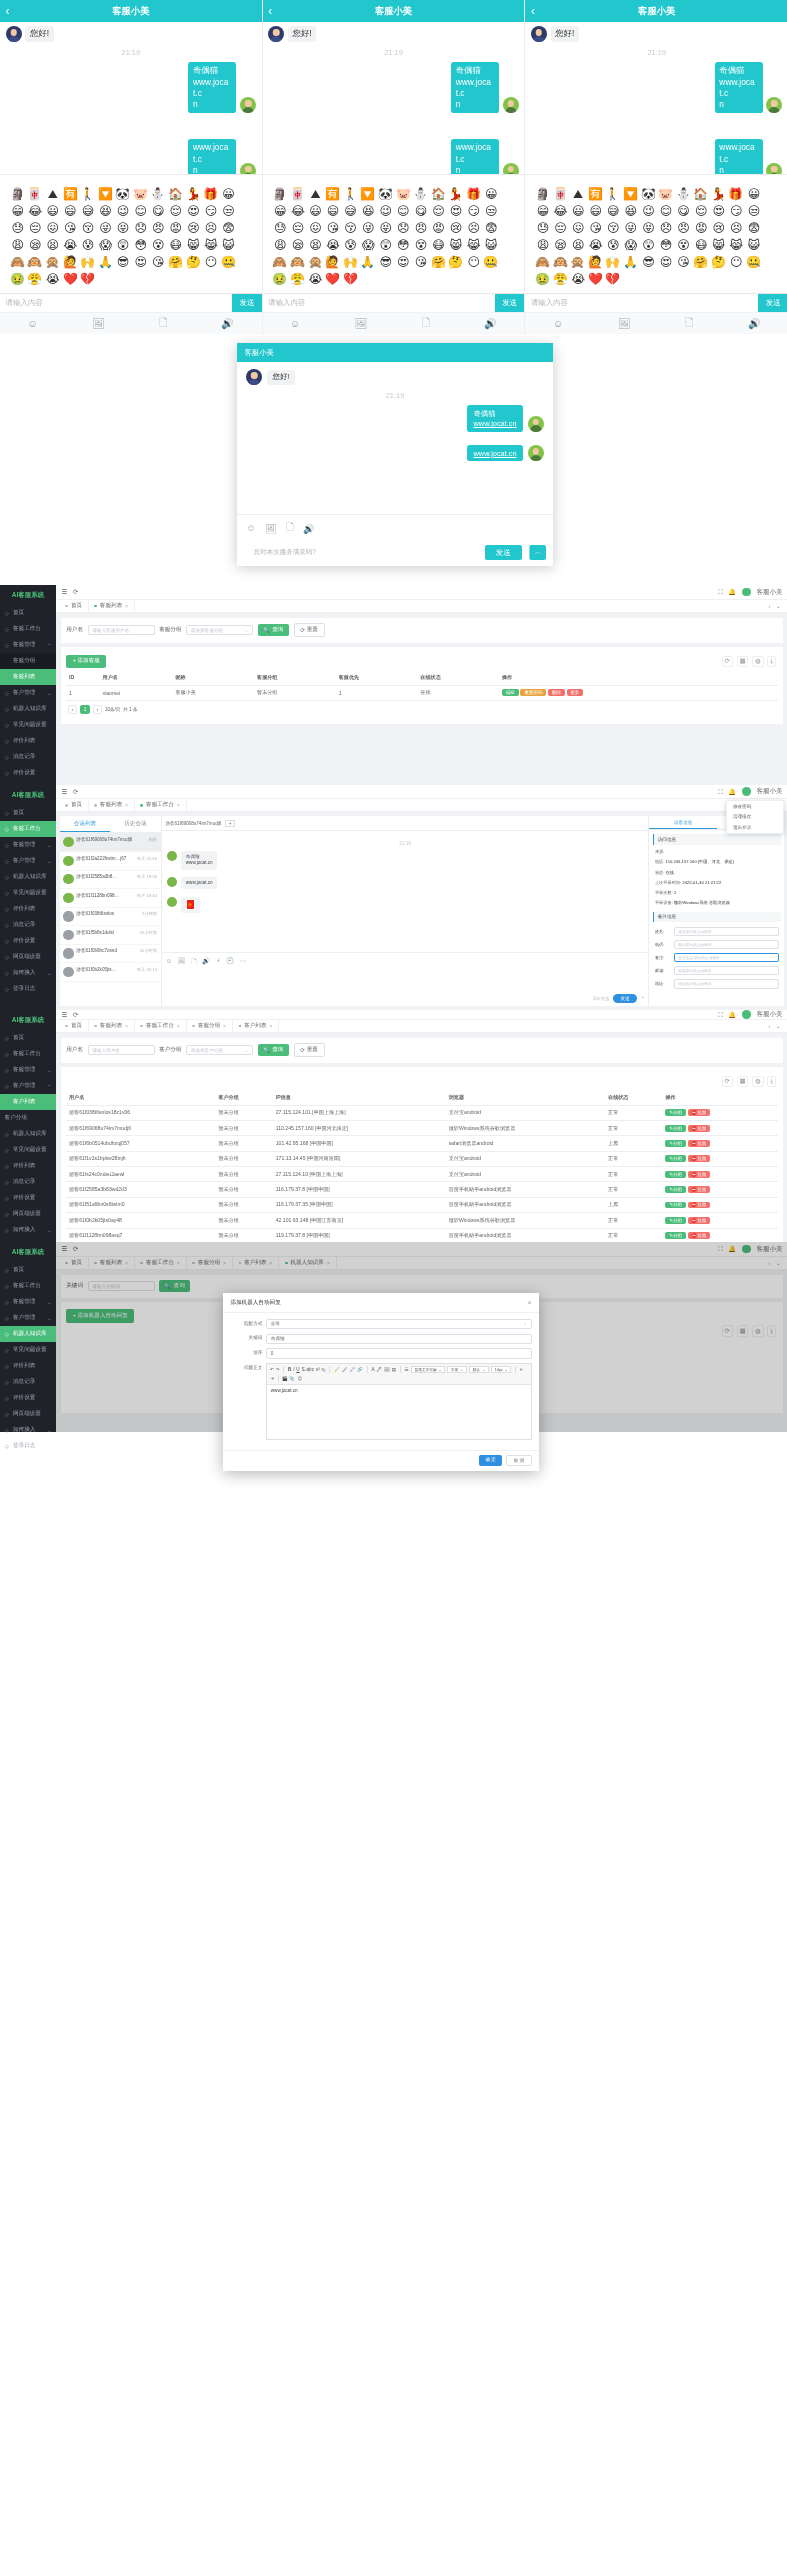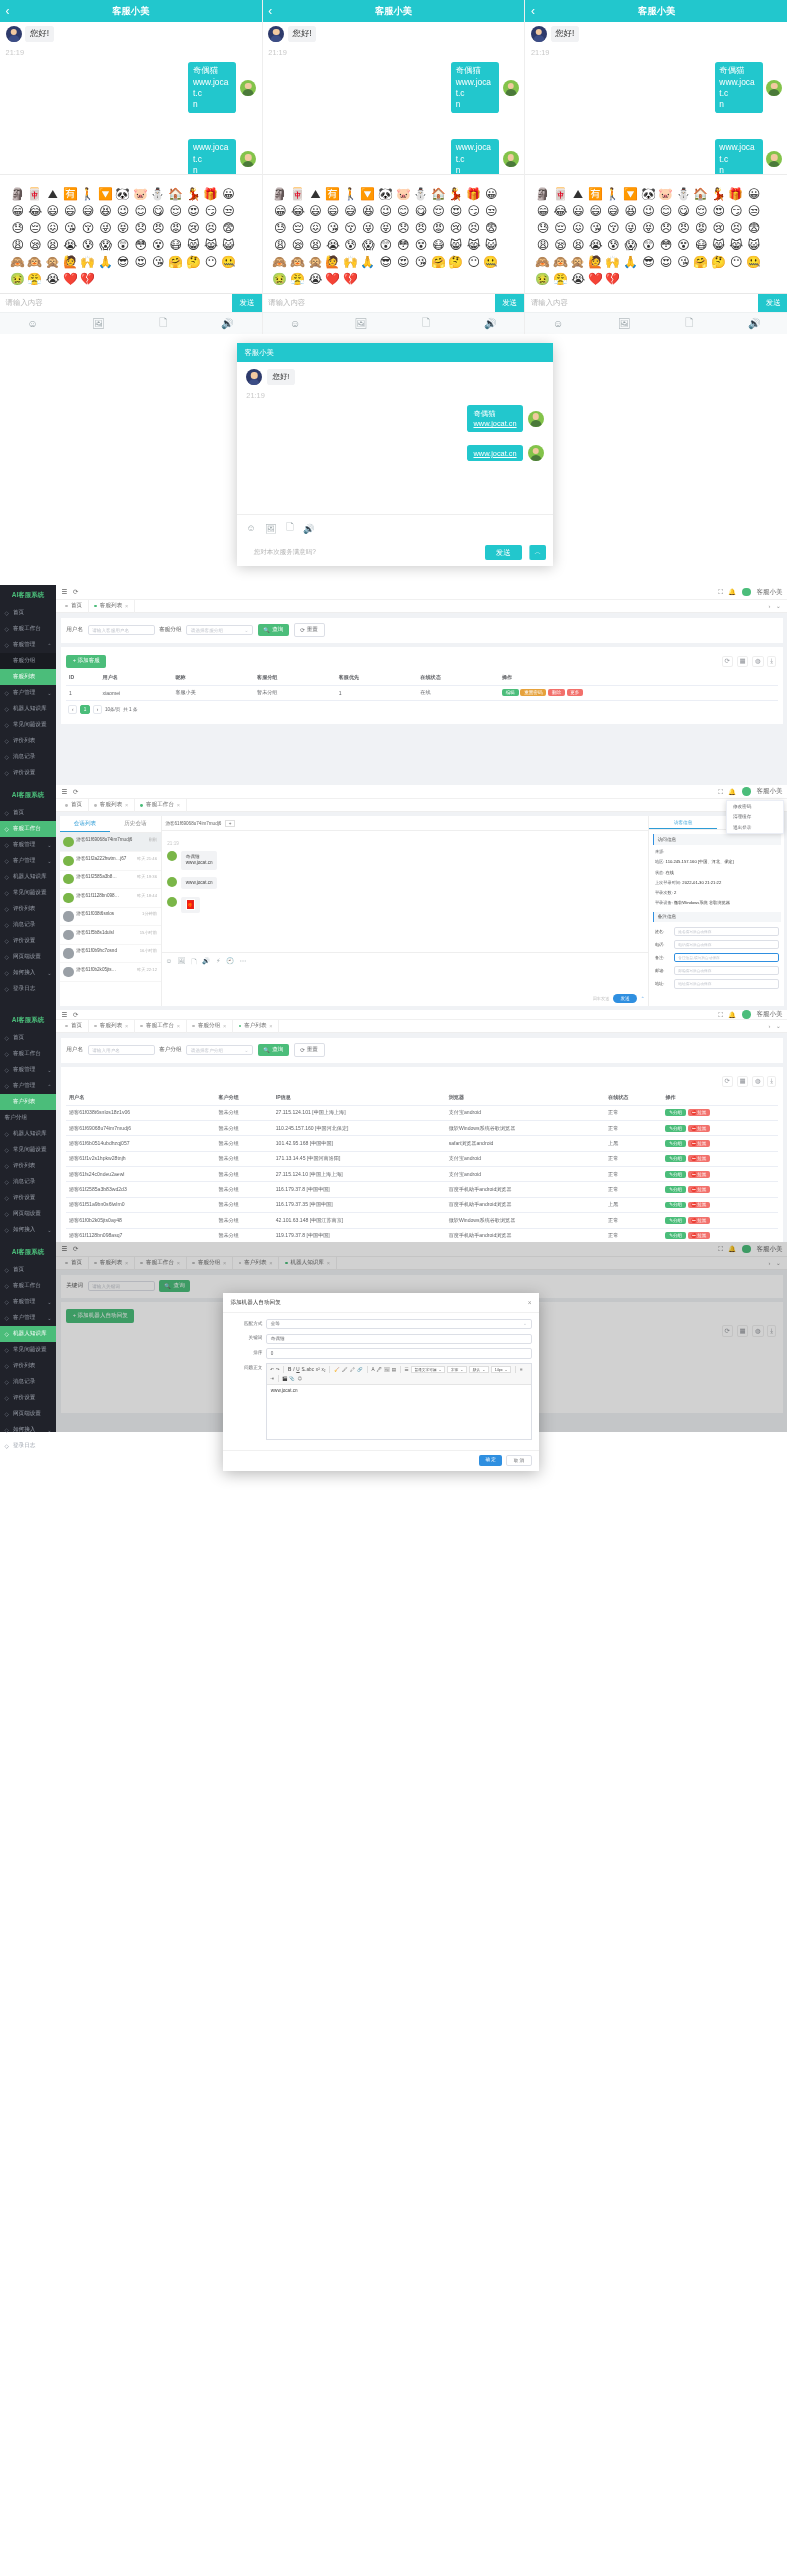--- a/index.html
+++ b/index.html
@@ -13,37 +13,37 @@
   
   .mobile-strip { display:flex; width:788px; height:334px; background:#fff; }
   .mobile-panel { width:263px; height:334px; position:relative; background:#fff;
                   border-right:0.9px solid #eee; display:flex; flex-direction:column; }
   .m-header { height:22px; background:#22c7cd; color:#fff; display:flex;
               align-items:center; position:relative; flex:0 0 22px; }
   .m-back { position:absolute; left:5.6px; font-size:12px; line-height:1; }
   .m-title { width:100%; text-align:center; font-size:9.3px; font-weight:bold; }
   .m-body { flex:1; position:relative; overflow:hidden; padding:3.7px 5.6px; }
 
-  .row { display:flex; align-items:center; margin-bottom:5.6px; }
+  .row { display:flex; align-items:flex-end; margin-bottom:5.6px; }
   .row.right { justify-content:flex-end; }
   .avatar { width:16px; height:16px; border-radius:50%; flex:0 0 16px;
             background:#2e3a6b; position:relative; overflow:hidden; }
   .avatar.agent { background:#83c34a; }
   .avatar::after { content:""; position:absolute; left:50%; top:2.8px;
             transform:translateX(-50%); width:6.5px; height:6.5px; border-radius:50%;
             background:#f2c9a0; }
   .avatar::before { content:""; position:absolute; left:50%; bottom:0;
             transform:translateX(-50%); width:11px; height:6.5px;
             border-radius:5.6px 5.6px 0 0; background:#3c4d86; }
   .avatar.agent::before { background:#4b7a3a; }
   .bubble { background:#f1f2f4; border-radius:2.8px; padding:2.8px 4.6px;
             font-size:8.4px; margin-left:3.7px; max-width:102px; }
   .bubble.me { background:#22c7cd; color:#fff; margin-left:0; margin-right:3.7px;
             width:48px; line-height:1.35; word-break:break-all; }
-  .ts { text-align:left; color:#c9c9c9; font-size:7.4px; margin:3.7px 0 5.6px 0; }
+  .ts { text-align:center; color:#c9c9c9; font-size:7.4px; margin:3.7px 0 5.6px 0; }
   .img-bubble { background:#22c7cd; border-radius:2.8px; padding:2.8px; margin-right:3.7px;
             display:flex; align-items:center; justify-content:center; }
   .red-tile { width:12px; height:16px; background:#e8251d; color:#fff;
             display:flex; align-items:center; justify-content:center;
             font-size:8.4px; border:0.9px solid #fff; }
   .dark-btn { background:#595959; color:#fff; font-size:8.4px; padding:4.6px 8.4px;
             border-radius:1.9px; margin-right:4.6px; }
 
   
   .emoji-pad { position:absolute; left:0; right:0; bottom:0; height:119px;

